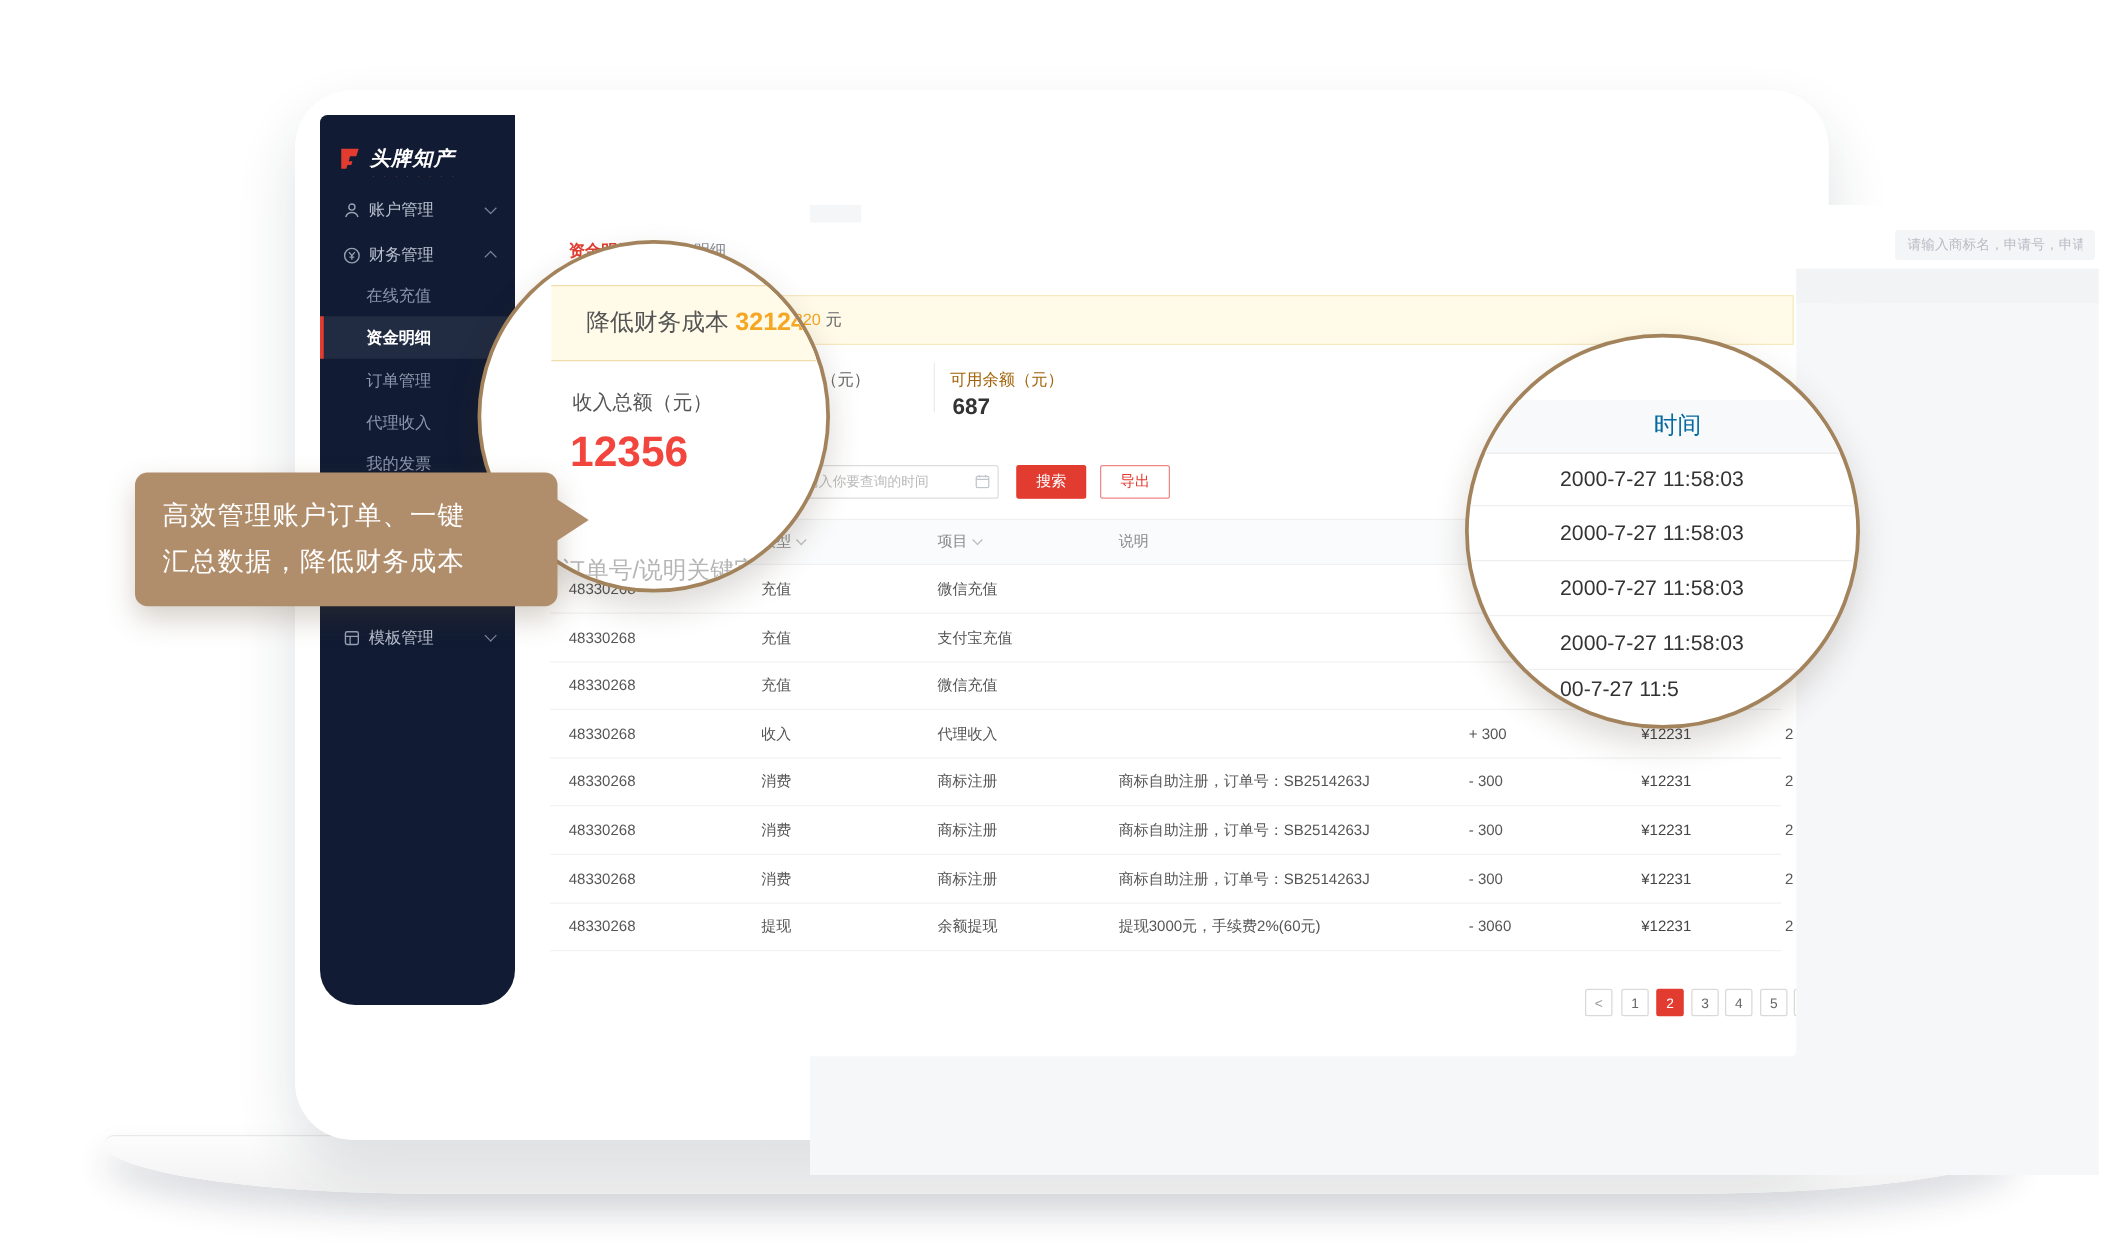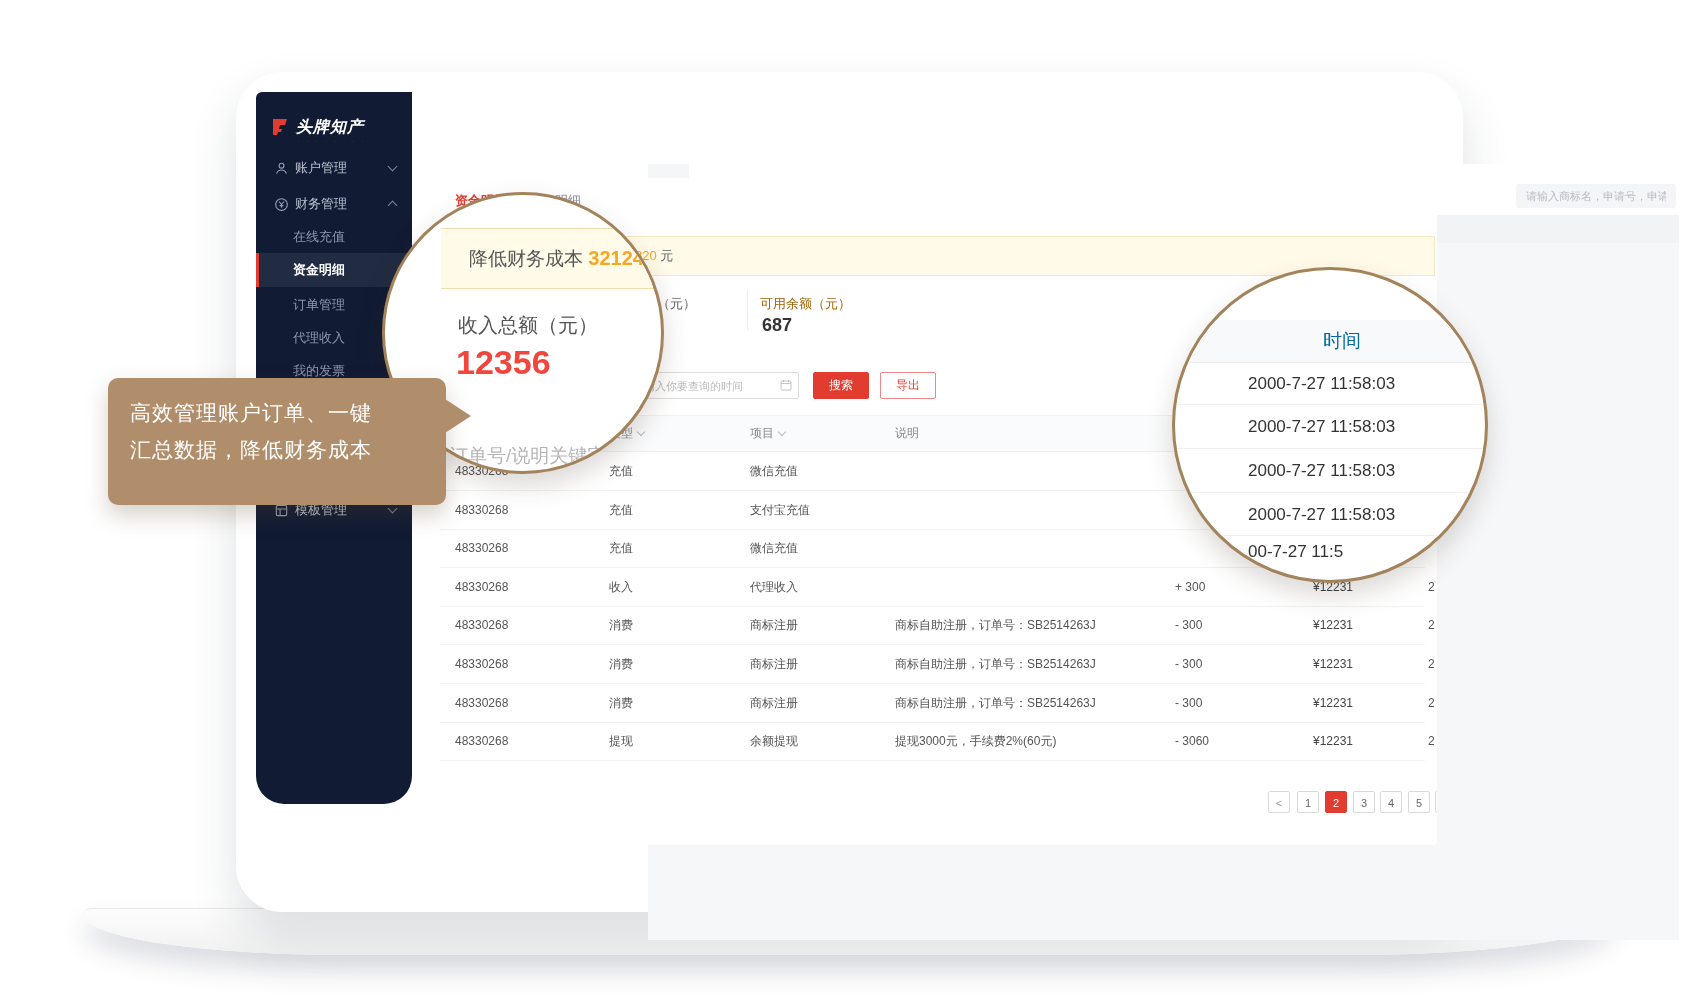--- a/index.html
+++ b/index.html
@@ -94,35 +94,35 @@
 
   
   .circle{position:absolute;border:3px solid #a3835c;border-radius:50%;background:#fff;overflow:hidden;
     box-shadow:0 12px 26px rgba(60,45,25,.18);}
   .circle-left{left:382px;top:192px;width:276px;height:276px;}
   .circle-right{left:1172px;top:267px;width:310px;height:310px;}
   .mag-banner{position:absolute;left:56px;top:33px;width:212px;height:59px;background:#fffbe8;
     border-top:1px solid #f0ddad;border-bottom:1px solid #f0ddad;}
   .mag-banner-text{position:absolute;left:28px;top:0;line-height:58px;font-size:19px;color:#555;white-space:nowrap;}
   .mag-banner-text .num{color:#f5a623;font-weight:bold;font-size:20px;}
-  .mag-stat-label{position:absolute;left:73px;top:117px;font-size:20px;color:#555;white-space:nowrap;}
+  .mag-stat-label{position:absolute;left:73px;top:117px;font-size:16px;color:#555;white-space:nowrap;}
   .mag-stat-value{position:absolute;left:71px;top:148px;font-size:34px;font-weight:bold;color:#f1453d;}
   .mag-col-header{position:absolute;left:64px;top:248px;font-size:19px;color:#b5b5b5;white-space:nowrap;}
 
   .mag-thead{position:absolute;left:0;top:50px;width:310px;height:42px;background:#f8f9fb;
     border-bottom:1px solid #ececec;}
   .mag-time-h{position:absolute;left:148px;top:0;line-height:42px;font-size:19px;color:#0369a1;}
   .mag-time{position:absolute;left:73px;width:240px;font-size:17px;color:#333;white-space:nowrap;}
   .mag-sep{position:absolute;left:0;width:310px;border-bottom:1px solid #efefef;}
 
   
   .callout{position:absolute;background:#b18e6b;border-radius:10px;color:#fff;
     font-size:21px;line-height:37px;letter-spacing:1px;white-space:pre-line;
     box-shadow:0 10px 22px rgba(90,70,45,.25);}
-  .callout-left{left:108px;top:378px;width:338px;height:127px;padding:16px 0 0 22px;box-sizing:border-box;}
+  .callout-left{left:108px;top:378px;width:338px;height:107px;padding:16px 0 0 22px;box-sizing:border-box;}
   .callout-left-tip{position:absolute;left:445px;top:399px;width:0;height:0;
     border-top:17px solid transparent;border-bottom:17px solid transparent;border-left:26px solid #b18e6b;}
   .callout-right{left:898px;top:445px;width:335px;height:130px;padding:12px 0 0 24px;box-sizing:border-box;}
 </style>
 </head>
 <body>
 
 <div class="stage">
 
   <div class="laptop-base"></div>

